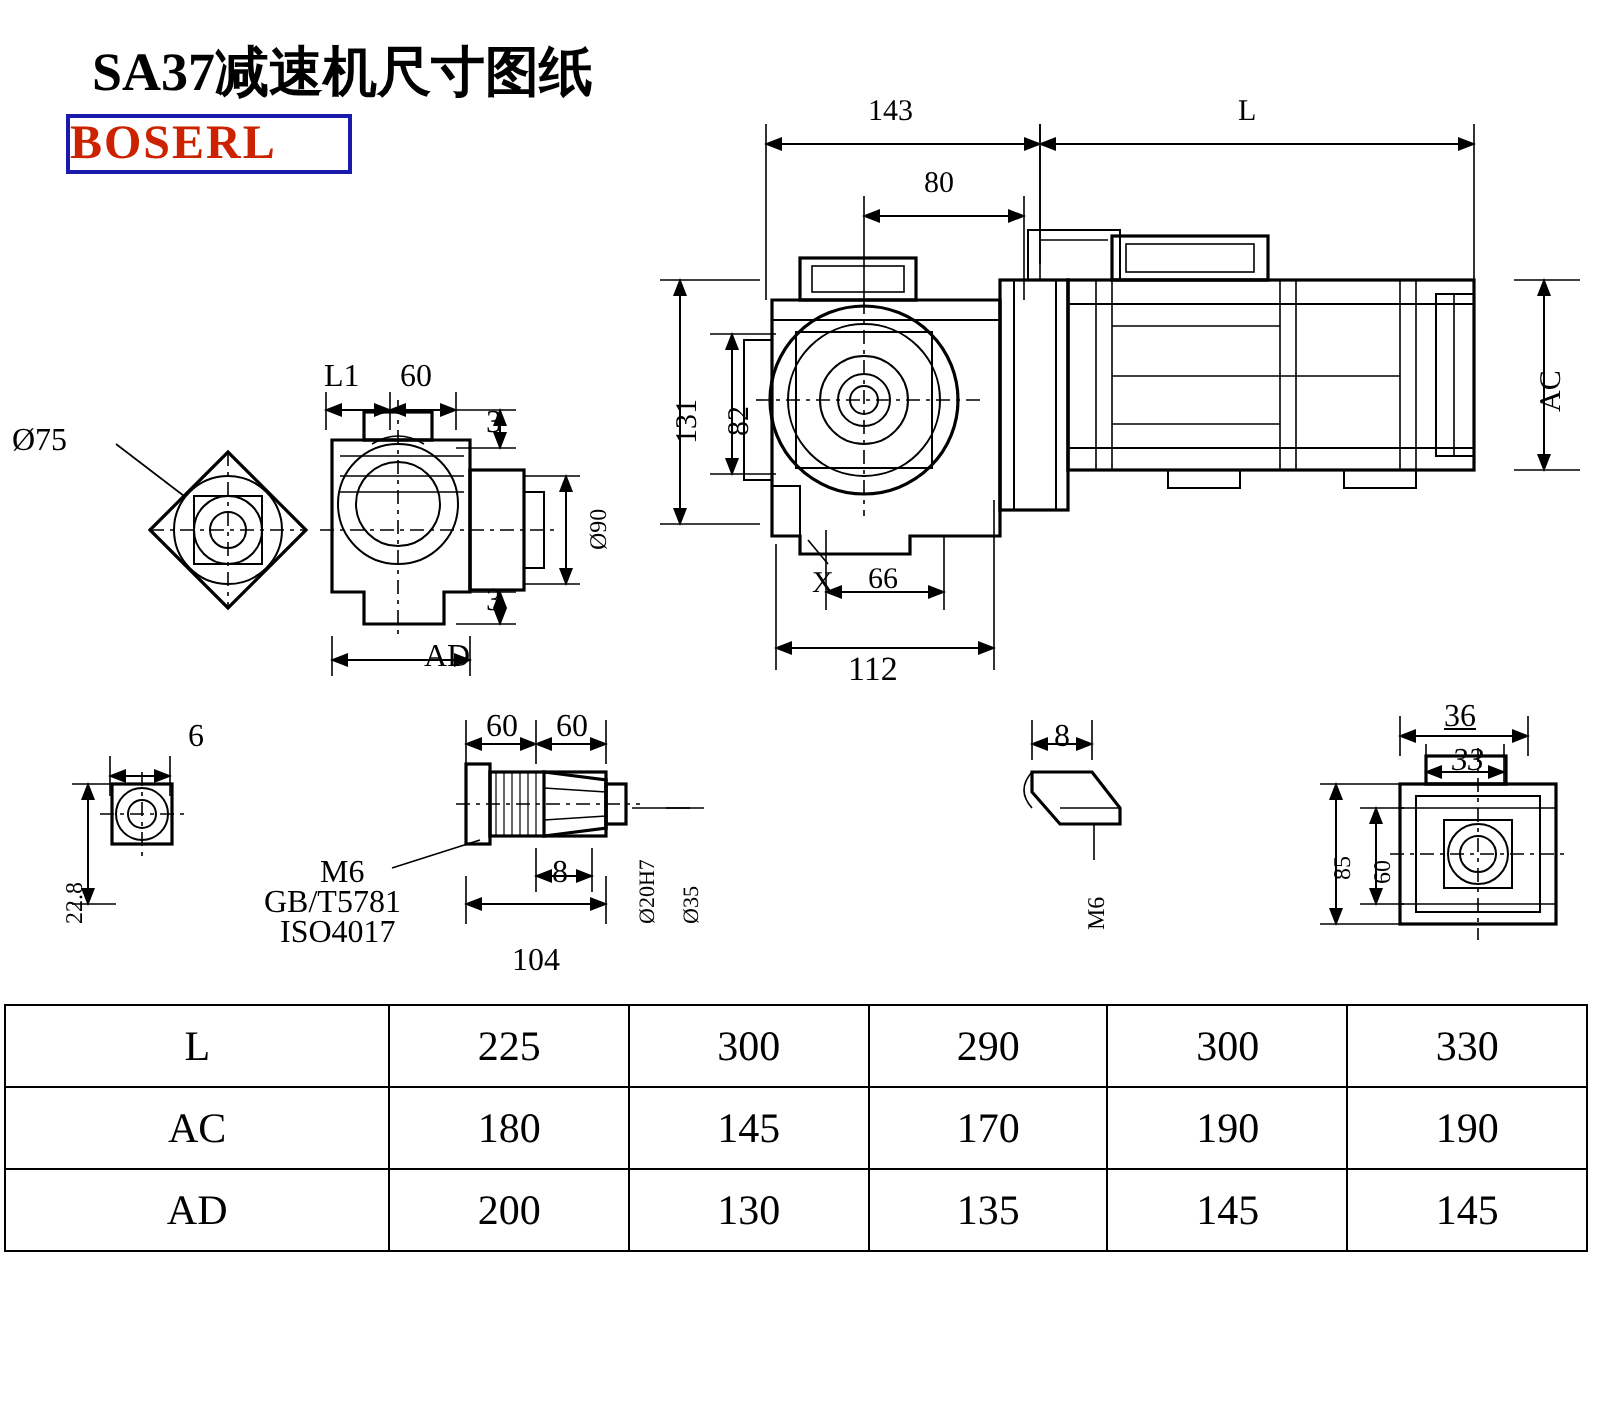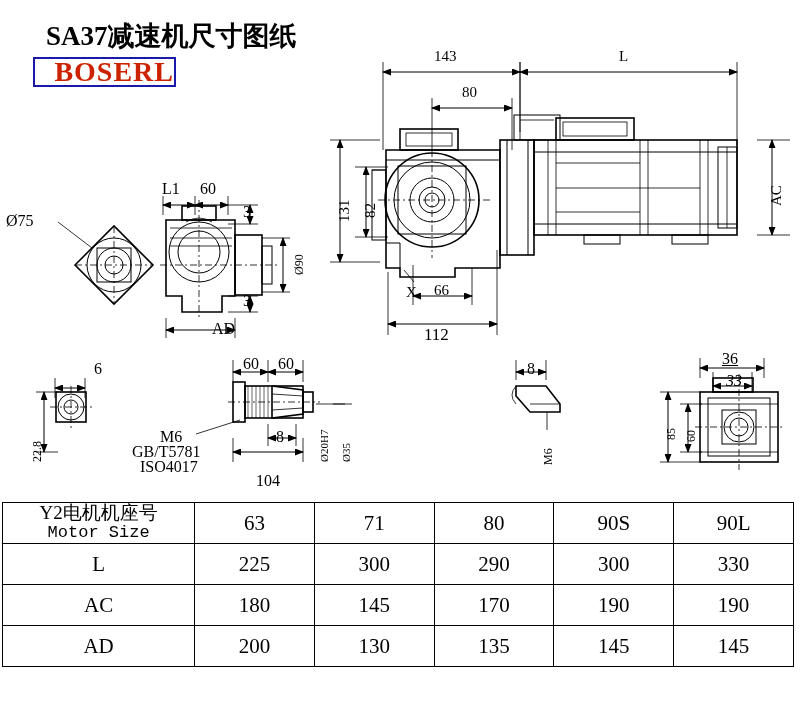--- a/index.html
+++ b/index.html
@@ -22,22 +22,22 @@
   }
   .logo{
     position:absolute;left:33px;top:57px;
     width:143px;height:30px;
     border:2px solid #1a1aaa;
     box-sizing:border-box;
   }
   .logo span{
     display:block;
     font-family:"Liberation Serif", serif;
-    font-size:28px;font-weight:bold;color:#cc2200;
-    text-align:right;line-height:26px;
+    font-size:24px;font-weight:bold;color:#cc2200;
+    text-align:left;line-height:26px;
     letter-spacing:1px;
   }
 
   
   .lbl{position:absolute;font-family:"Liberation Serif", serif;font-size:15px;white-space:nowrap;}
   .lbl.small{font-size:16px;}
   .vlbl{position:absolute;font-family:"Liberation Serif", serif;font-size:15px;white-space:nowrap;
         transform-origin:0 0;transform:rotate(-90deg);}
   .vlbl.small{font-size:12px;}
   .vlbl.tiny{font-size:11px;}
@@ -374,31 +374,20 @@
   <div class="lbl small" style="left:527px;top:360px;">8</div>
   <div class="vlbl small" style="left:541px;top:465px;">M6</div>
 
   <div class="lbl small" style="left:722px;top:350px;text-decoration:underline;">36</div>
   <div class="lbl small" style="left:726px;top:372px;font-style:italic;">33</div>
   <div class="vlbl small" style="left:664px;top:440px;">85</div>
   <div class="vlbl small" style="left:684px;top:442px;">60</div>
 
   <table class="tbl">
     <tbody>
-      <tr>
-        <td class="hdrcell">
-          <span class="cn">Y2电机机座号</span>
-          <span class="en">Motor Size</span>
-        </td>
-        <td class="val">63</td>
-        <td class="val">71</td>
-        <td class="val">80</td>
-        <td class="val">90S</td>
-        <td class="val">90L</td>
-      </tr>
       <tr>
         <td class="rowhdr">L</td>
         <td class="val">225</td>
         <td class="val">300</td>
         <td class="val">290</td>
         <td class="val">300</td>
         <td class="val">330</td>
       </tr>
       <tr>
         <td class="rowhdr">AC</td>

